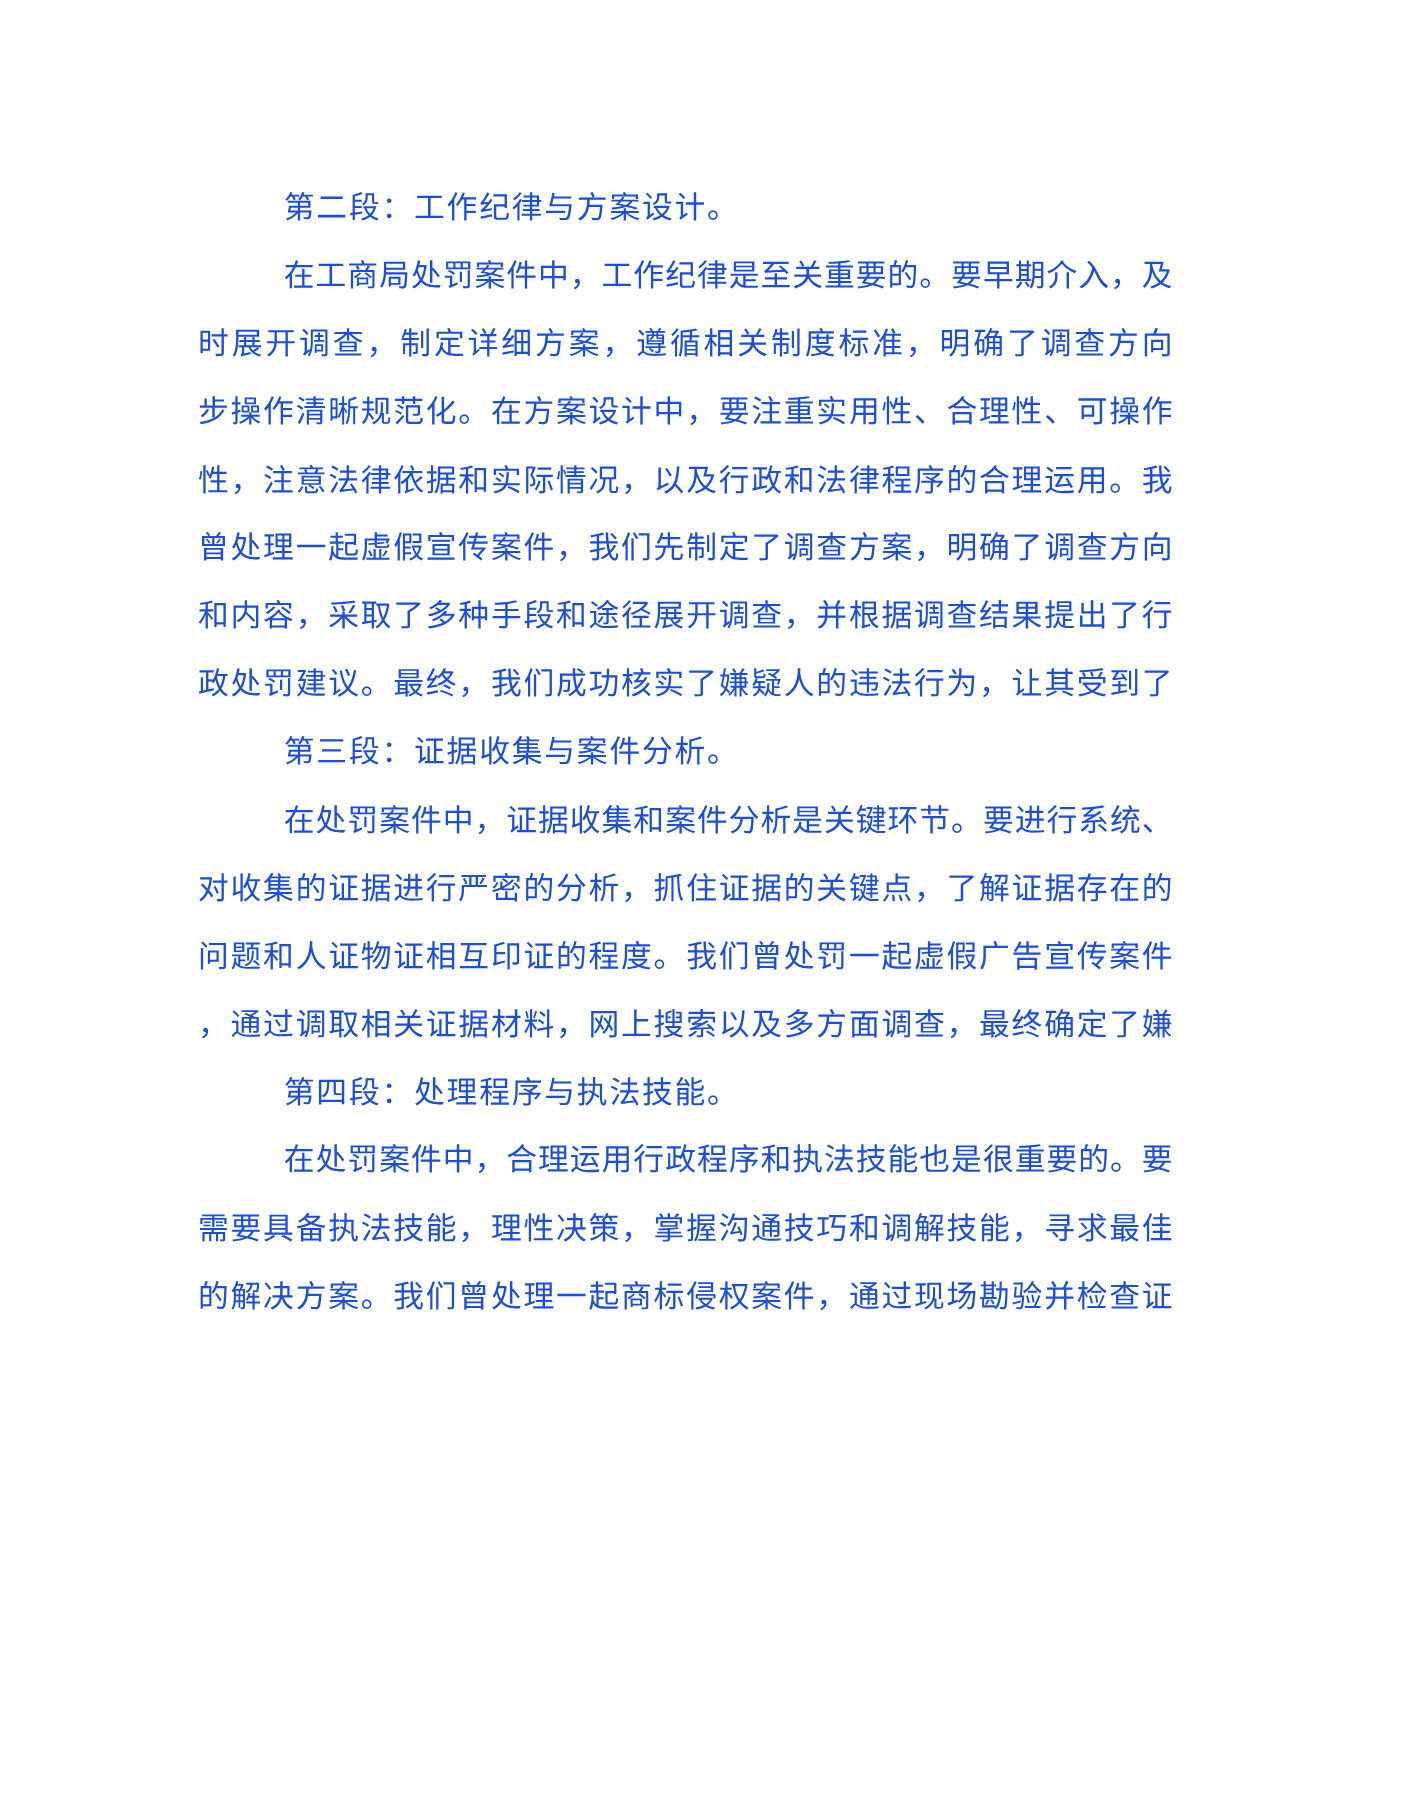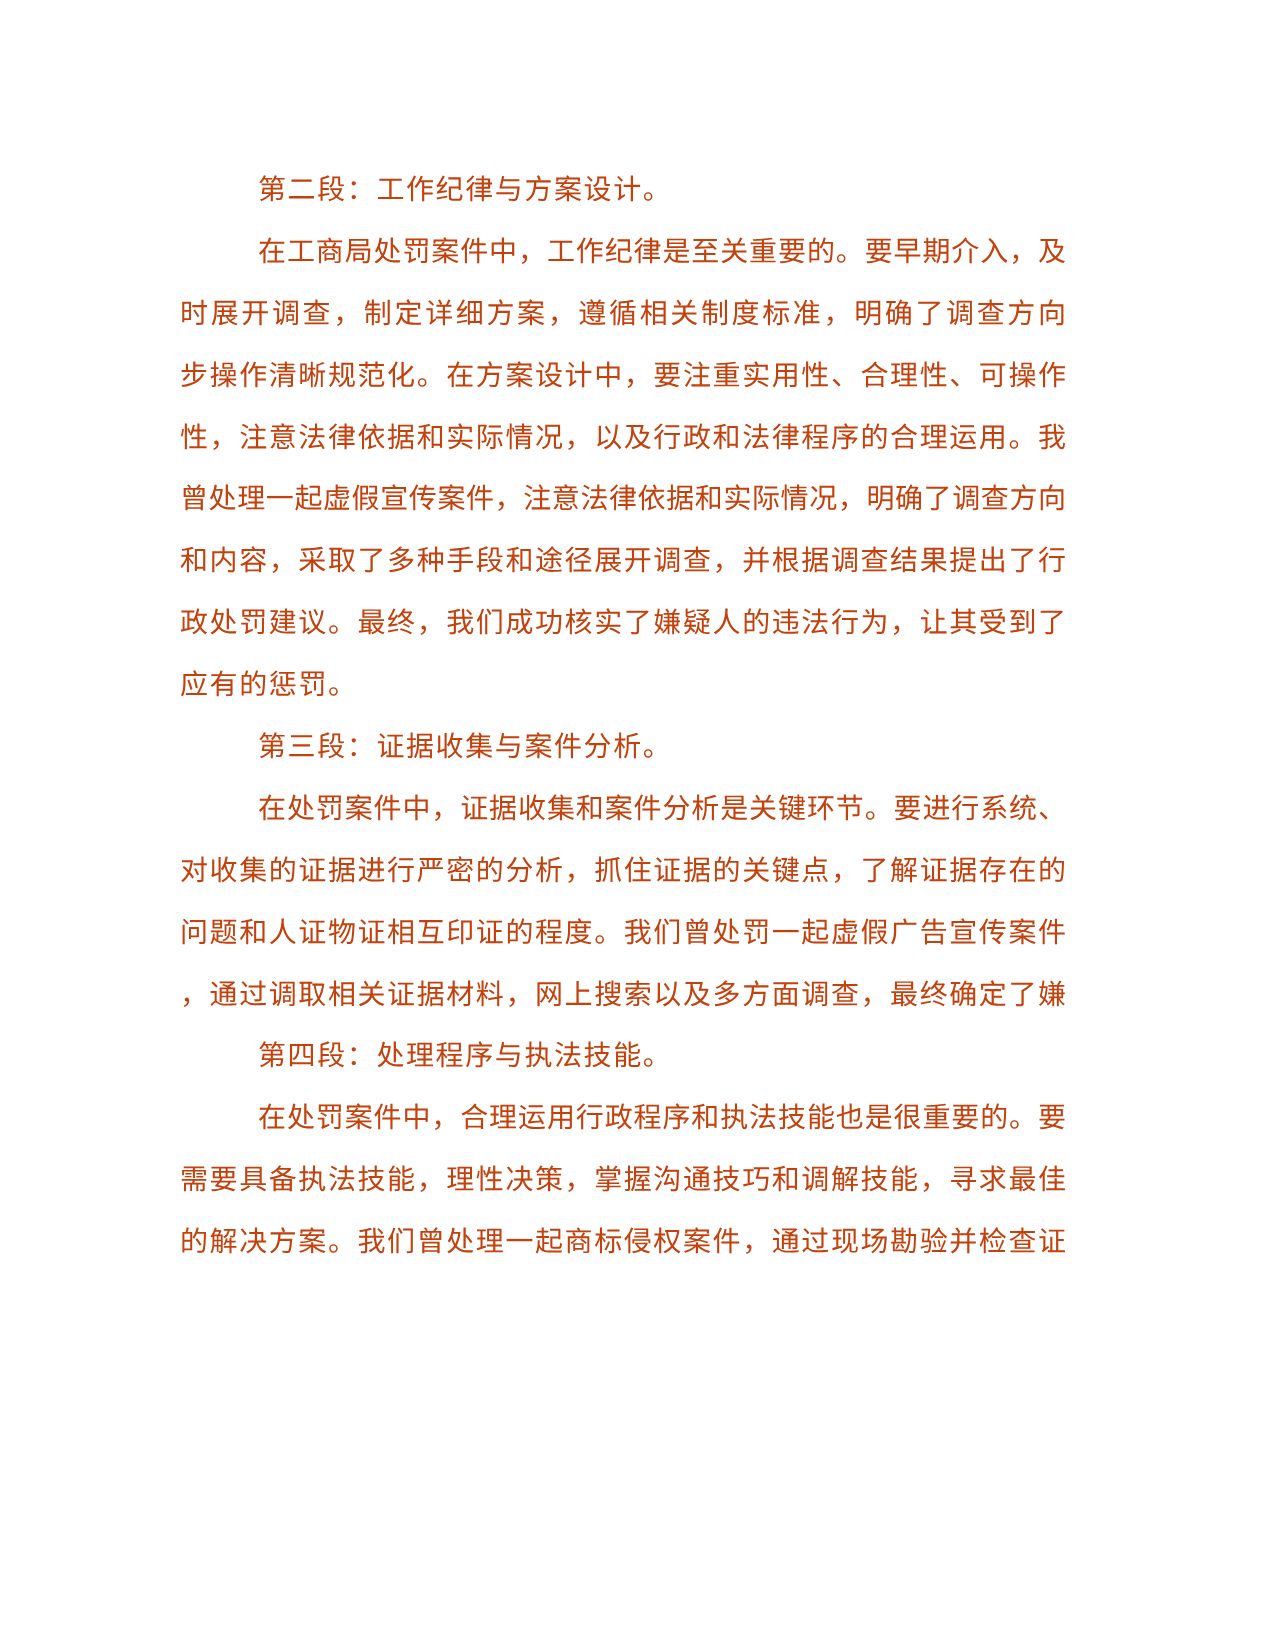--- a/index.html
+++ b/index.html
@@ -13,21 +13,21 @@
     height: 1650px;
     background: #ffffff;
     overflow: hidden;
     font-family: "Liberation Serif", serif;
   }
   .text-block {
     position: absolute;
     left: 180px;
     top: 159px;
     width: 886px;
-    color: #c2410c;
+    color: #1d4ed8;
     font-size: 28px;
     line-height: 61.9px;
     font-weight: 400;
   }
   .para {
     margin: 0;
     padding: 0;
   }
   .line {
     height: 61.9px;
@@ -53,24 +53,23 @@
 <div class="page">
   <div class="text-block" id="text-block">
       <div class="para">
         <div class="line indent">第二段：工作纪律与方案设计。</div>
       </div>
       <div class="para">
         <div class="line justify indent">在工商局处罚案件中，工作纪律是至关重要的。要早期介入，及</div>
         <div class="line justify">时展开调查，制定详细方案，遵循相关制度标准，明确了调查方向</div>
         <div class="line justify">步操作清晰规范化。在方案设计中，要注重实用性、合理性、可操作</div>
         <div class="line justify">性，注意法律依据和实际情况，以及行政和法律程序的合理运用。我</div>
-        <div class="line justify">曾处理一起虚假宣传案件，注意法律依据和实际情况，明确了调查方向</div>
+        <div class="line justify">曾处理一起虚假宣传案件，我们先制定了调查方案，明确了调查方向</div>
         <div class="line justify">和内容，采取了多种手段和途径展开调查，并根据调查结果提出了行</div>
         <div class="line justify">政处罚建议。最终，我们成功核实了嫌疑人的违法行为，让其受到了</div>
-        <div class="line">应有的惩罚。</div>
       </div>
       <div class="para">
         <div class="line indent">第三段：证据收集与案件分析。</div>
       </div>
       <div class="para">
         <div class="line justify indent">在处罚案件中，证据收集和案件分析是关键环节。要进行系统、</div>
         <div class="line justify">对收集的证据进行严密的分析，抓住证据的关键点，了解证据存在的</div>
         <div class="line justify">问题和人证物证相互印证的程度。我们曾处罚一起虚假广告宣传案件</div>
         <div class="line justify">，通过调取相关证据材料，网上搜索以及多方面调查，最终确定了嫌</div>
       </div>

